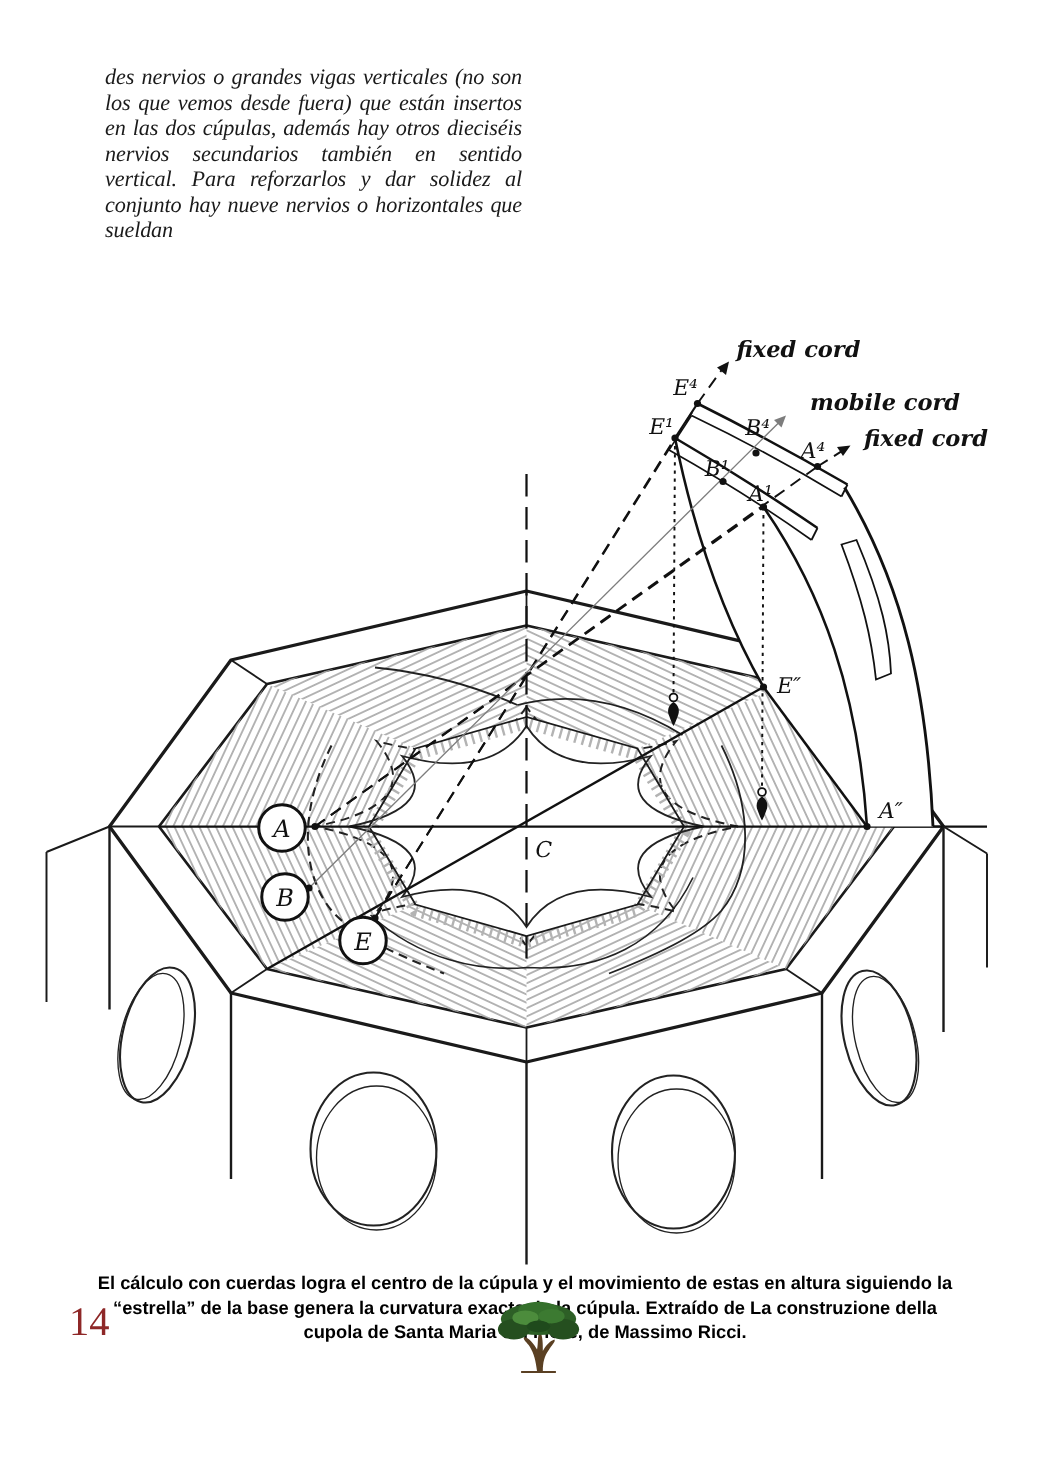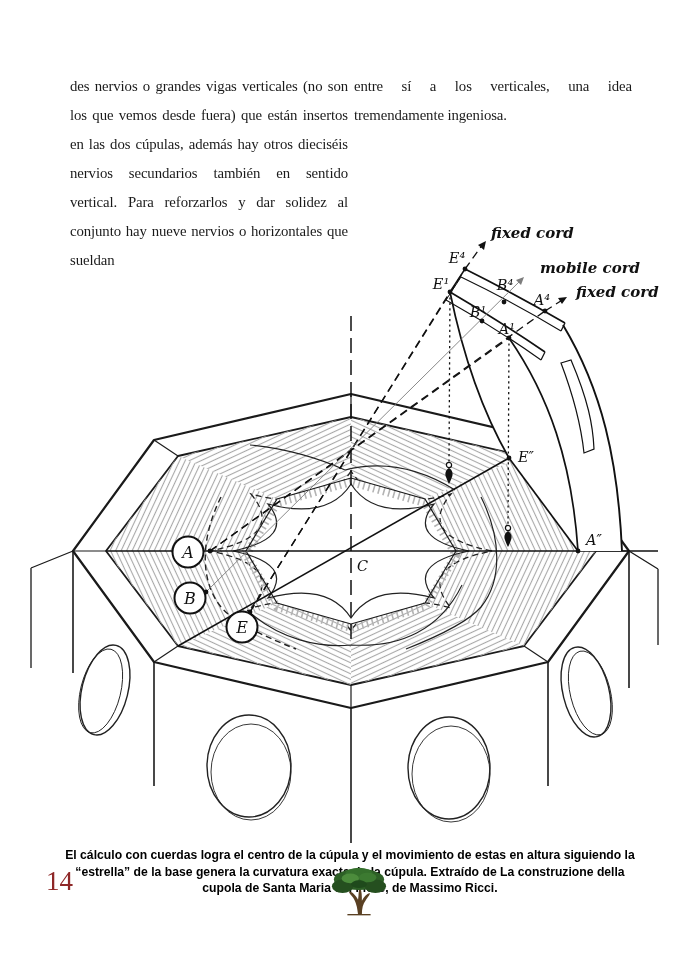--- a/index.html
+++ b/index.html
@@ -1,19 +1,19 @@
 <!DOCTYPE html>
 <html><head>
 <meta charset="utf-8">
 <style>
   html,body{margin:0;padding:0;background:#ffffff;}
   body{width:700px;height:980px;position:relative;overflow:hidden;
        font-family:"Liberation Serif","DejaVu Serif",serif;color:#1a1a1a;}
-  .col{position:absolute;top:72px;width:278px;text-align:justify;
-       font-size:14.8px;line-height:29px;letter-spacing:-0.1px;}
+  .col{position:absolute;top:44px;width:278px;text-align:justify;
+       font-size:14.8px;line-height:17px;letter-spacing:-0.1px;font-style:italic;}
   .col p{margin:0;}
   .col p.indent{text-indent:19px;}
   #col-left{left:70px;}
   #col-right{left:354px;}
   #figure-area{position:absolute;left:0;top:222px;width:700px;height:622px;}
   #figure-caption{position:absolute;left:55px;top:847px;width:590px;
        text-align:center;font-family:"Liberation Sans","DejaVu Sans",sans-serif;
        font-weight:bold;font-size:12.2px;line-height:16.5px;color:#000000;}
   #page-footer{position:absolute;left:0;top:860px;width:700px;height:60px;}
   #page-number{position:absolute;left:46px;top:6px;font-size:27px;}
@@ -26,21 +26,20 @@
   .cordlbl{font-size:15px;font-style:italic;font-weight:600;fill:#111;}
   .circlbl{font-size:16px;font-style:italic;fill:#111;}
 </style>
 </head>
 <body>
 
 <div class="col" id="col-left">
   <p>des nervios o grandes vigas verticales (no son los que vemos desde fuera) que están insertos en las dos cúpulas, además hay otros dieciséis nervios secundarios también en sentido vertical. Para reforzarlos y dar solidez al conjunto hay nueve nervios o horizontales que sueldan</p>
 </div>
 <div class="col" id="col-right">
-  <p>entre sí a los verticales, una idea tremendamente ingeniosa.</p>
 </div>
 
 <div id="figure-area">
 <svg width="700" height="622" viewBox="0 222 700 622">
   <defs>
     <pattern id="h0" width="5" height="5" patternUnits="userSpaceOnUse" patternTransform="rotate(65)">
       <line x1="2.5" y1="0" x2="2.5" y2="5" stroke="#a8a8a8" stroke-width="1.1"></line>
     </pattern>
     <pattern id="h1" width="5" height="5" patternUnits="userSpaceOnUse" patternTransform="rotate(25)">
       <line x1="2.5" y1="0" x2="2.5" y2="5" stroke="#a8a8a8" stroke-width="1.1"></line>

